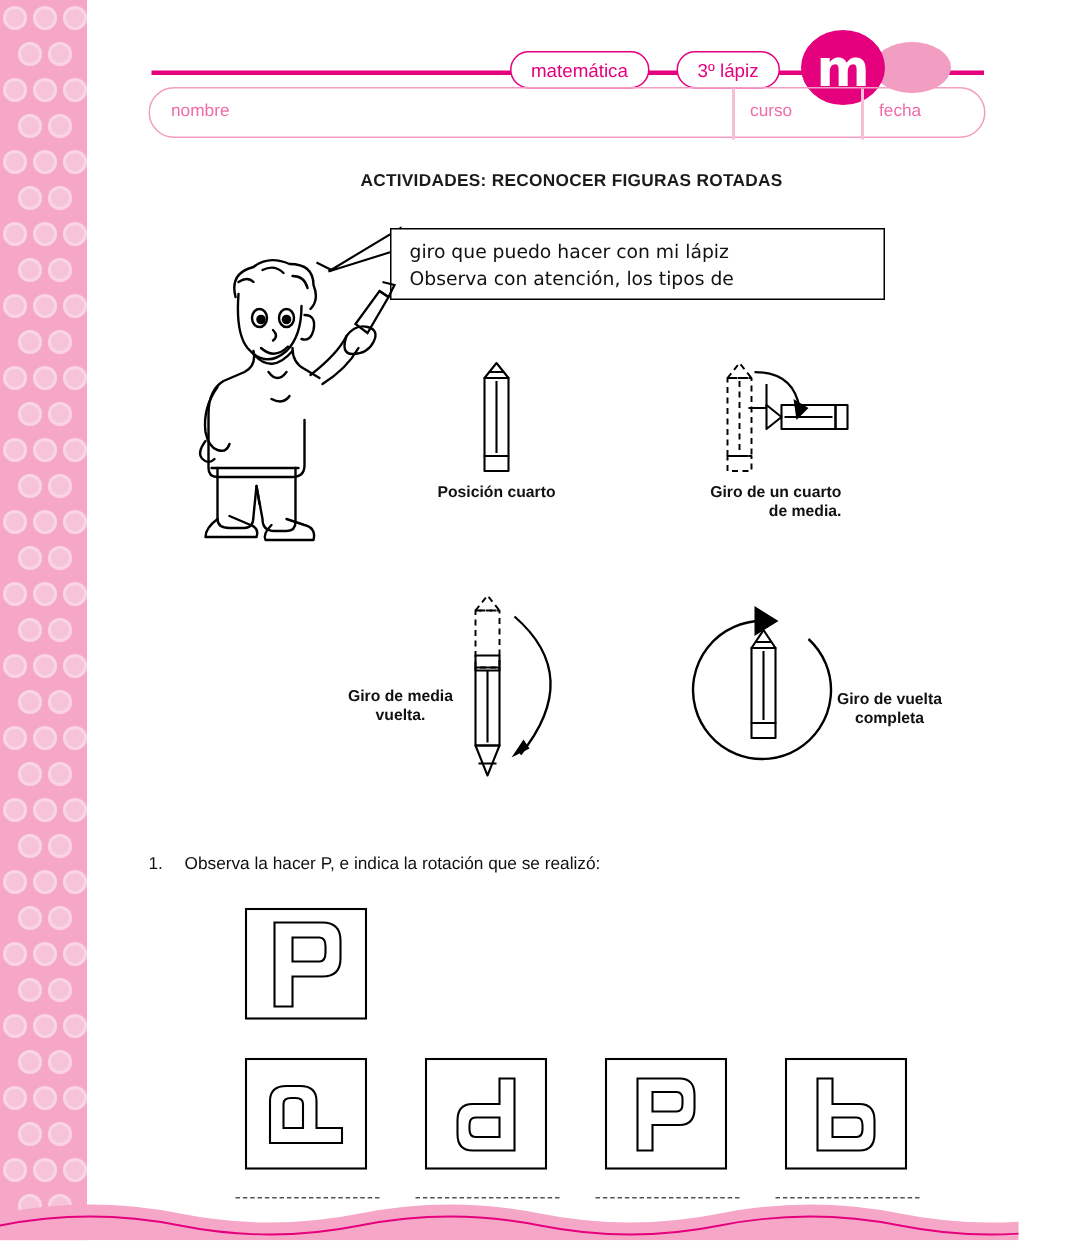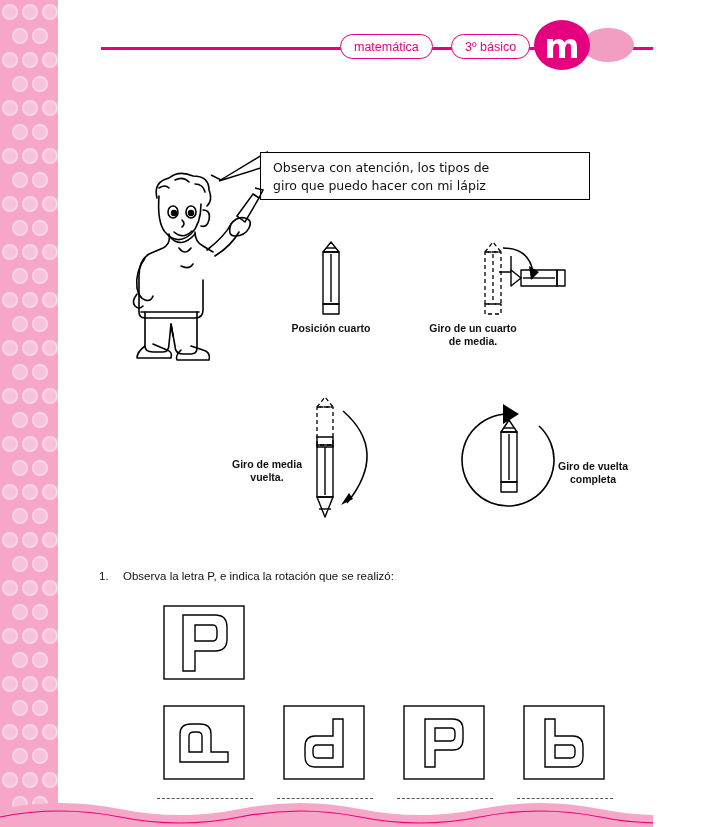--- a/index.html
+++ b/index.html
@@ -9,20 +9,21 @@
   }
   body {
     font-family: "Liberation Sans", sans-serif;
   }
   #page {
     position: relative;
     width: 653px;
     height: 827px;
     background: #ffffff;
     overflow: hidden;
+    padding-left: 26px;
   }
 
   
   .left-band {
     position: absolute;
     left: 0; top: 0;
     width: 58px; height: 827px;
     background: #f6a6c6;
   }
   .left-band .dots {
@@ -182,21 +183,21 @@
   
   .cap {
     position: absolute;
     font-size: 10.5px;
     font-weight: bold;
     color: #111;
     text-align: center;
     line-height: 13px;
   }
   #cap-inicial  { left: 200px; top: 322px; width: 140px; }
-  #cap-cuarto   { left: 342px; top: 322px; width: 140px; }
+  #cap-cuarto   { left: 360px; top: 322px; width: 140px; text-align: right; }
   #cap-media    { left: 136px; top: 458px; width: 140px; }
   #cap-completa { left: 462px; top: 460px; width: 140px; }
 
   
   .exercise-num {
     position: absolute;
     left: 38px; top: 570px;
     font-size: 11.5px;
     color: #111;
   }
@@ -316,39 +317,47 @@
         <div class="dot" style="left:32px;top:796px"></div>
       </div>
   </div>
   <div class="band-edge"></div>
 
   <div class="sheet">
 
     <div class="header-row">
       <div class="hr-line"></div>
       <div class="pill" id="pill-subject">matemática</div>
-      <div class="pill" id="pill-grade">3º básico</div>
+      <div class="pill" id="pill-grade">3º lápiz</div>
       <div class="logo-blob">
         <div class="small"></div>
         <div class="big"></div>
         <div class="m">m</div>
       </div>
     </div>
 
-
+    <div class="idbar">
+      <div class="lbl" id="idbar-name">nombre</div>
+      <div class="sep" id="sep-1"></div>
+      <div class="lbl" id="idbar-course">curso</div>
+      <div class="sep" id="sep-2"></div>
+      <div class="lbl" id="idbar-date">fecha</div>
+    </div>
+
+    <div class="activity-title">ACTIVIDADES: RECONOCER FIGURAS ROTADAS</div>
 
     <svg class="bubble-tail" viewBox="0 0 90 50">
       <polyline points="86,18 40,40 30,35" fill="none" stroke="#000" stroke-width="1.5"></polyline>
       <polygon points="86,12 86,26 38,41" fill="#fff" stroke="#000" stroke-width="1.4"></polygon>
     </svg>
 
     <div class="bubble">
       <div class="txt">
+        <div>giro que puedo hacer con mi lápiz</div>
         <div>Observa con atención, los tipos de</div>
-        <div>giro que puedo hacer con mi lápiz</div>
       </div>
     </div>
 
     <svg style="position:absolute;left:58px;top:170px" width="145" height="195" viewBox="0 0 145 195">
       <g fill="none" stroke="#000" stroke-width="1.6" stroke-linejoin="round" stroke-linecap="round">
 
         <path d="M38 28 q-4 -16 12 -20 q10 -8 24 -2 q16 0 16 14 q4 10 -2 16"></path>
         <path d="M40 18 q6 -4 10 0 M56 10 q8 -4 14 2 M76 14 q8 0 10 8"></path>
 
         <path d="M40 26 q-2 26 6 36 q12 14 26 2 q10 -10 10 -30"></path>
@@ -461,21 +470,21 @@
     <div class="cap" id="cap-completa">
       <div>Giro de vuelta</div>
       <div>completa</div>
     </div>
     <div class="cap" id="cap-media">
       <div>Giro de media</div>
       <div>vuelta.</div>
     </div>
 
     <div class="exercise-num">1.</div>
-    <div class="exercise-text">Observa la letra P, e indica la rotación que se realizó:</div>
+    <div class="exercise-text">Observa la hacer P, e indica la rotación que se realizó:</div>
 
     <svg style="position:absolute;left:102px;top:605px" width="82" height="75" viewBox="0 0 82 75">
       <rect x="1" y="1" width="80" height="73" fill="none" stroke="#000" stroke-width="1.4"></rect>
 
       <path d="M20 10 L20 66 L32 66 L32 46 L52 46 Q64 46 64 34 L64 22 Q64 10 52 10 Z
                M32 20 L50 20 Q54 20 54 26 L54 30 Q54 36 50 36 L32 36 Z" fill="#fff" stroke="#000" stroke-width="1.4" fill-rule="evenodd"></path>
     </svg>
 
     <svg style="position:absolute;left:102px;top:705px" width="82" height="75" viewBox="0 0 82 75">
       <rect x="1" y="1" width="80" height="73" fill="none" stroke="#000" stroke-width="1.4"></rect>

